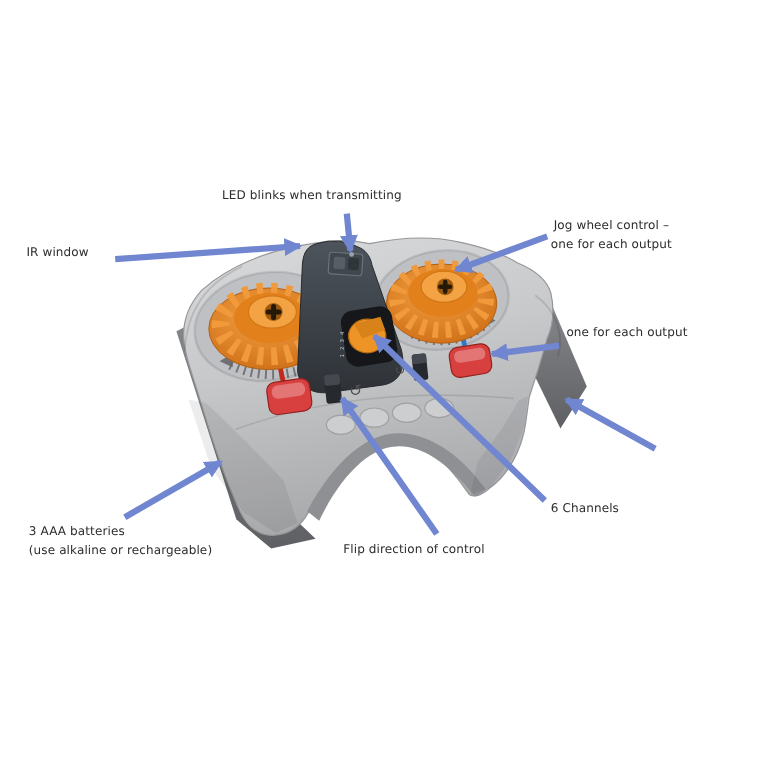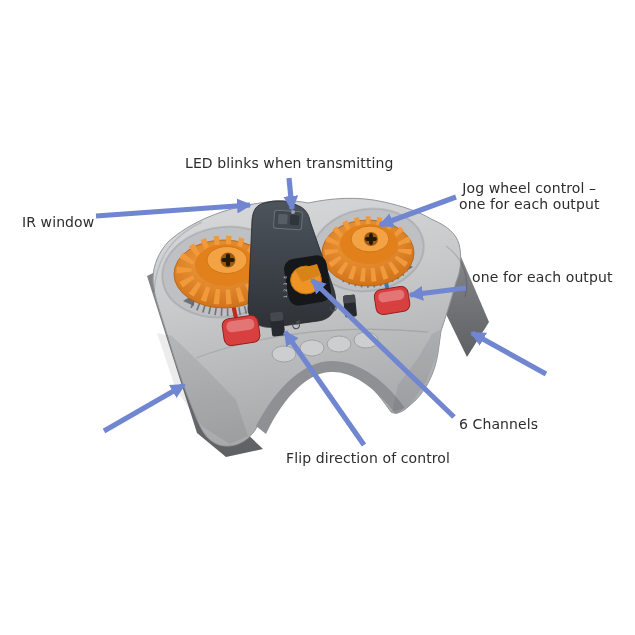--- a/index.html
+++ b/index.html
@@ -4,23 +4,23 @@
 <style>
   html,body{margin:0;padding:0;}
   body{
     width:635px;height:635px;
     background:var(--c-background,#ffffff);
     font-family:"DejaVu Sans","Liberation Sans",sans-serif;
     color:var(--c-text,#2d2d2d);
   }
   .stage{position:relative;width:635px;height:635px;overflow:hidden;background:var(--c-background,#fff);}
   svg.scene{position:absolute;left:0;top:0;width:635px;height:635px;}
-  .label{position:absolute;font-size:14px;line-height:15.5px;letter-spacing:.1px;white-space:nowrap;}
+  .label{position:absolute;font-size:10px;line-height:15.5px;letter-spacing:.1px;white-space:nowrap;}
   .lbl-led {left:185px; top:156px;}
-  .lbl-ir  {left:22px;  top:203px;margin-top:12px;}
+  .lbl-ir  {left:22px;  top:203px;}
   .lbl-jog {left:459px; top:181px;text-align:center;}
   .lbl-stop{left:472px; top:270px;}
   .lbl-mod {left:489px; top:378px;}
   .lbl-ch  {left:459px; top:417px;}
   .lbl-flip{left:286px; top:451px;}
   .lbl-bat {left:24px;  top:436px;}
   .arrow{stroke:var(--c-arrow,#7186d0);stroke-width:5.2;fill:none;stroke-linecap:butt;}
   #ah path{fill:var(--c-arrow,#7186d0);}
   .stop-btn{fill:var(--c-stop_button_red,#d84040);stroke:#94211c;stroke-width:1;}
   .pointer-red{stroke:var(--c-pointer_red,#c4281c);stroke-width:4;stroke-linecap:round;}
@@ -195,14 +195,18 @@
 
 
   <div class="label lbl-ch">
     <span>6 Channels</span>
   </div>
 
   <div class="label lbl-flip">
     <span>Flip direction of control</span>
   </div>
 
+  <div class="label lbl-bat">
+    <div>3 AAA batteries</div>
+    <div>(use alkaline or rechargeable)</div>
+  </div>
 
 </div>
 
 </body></html>

